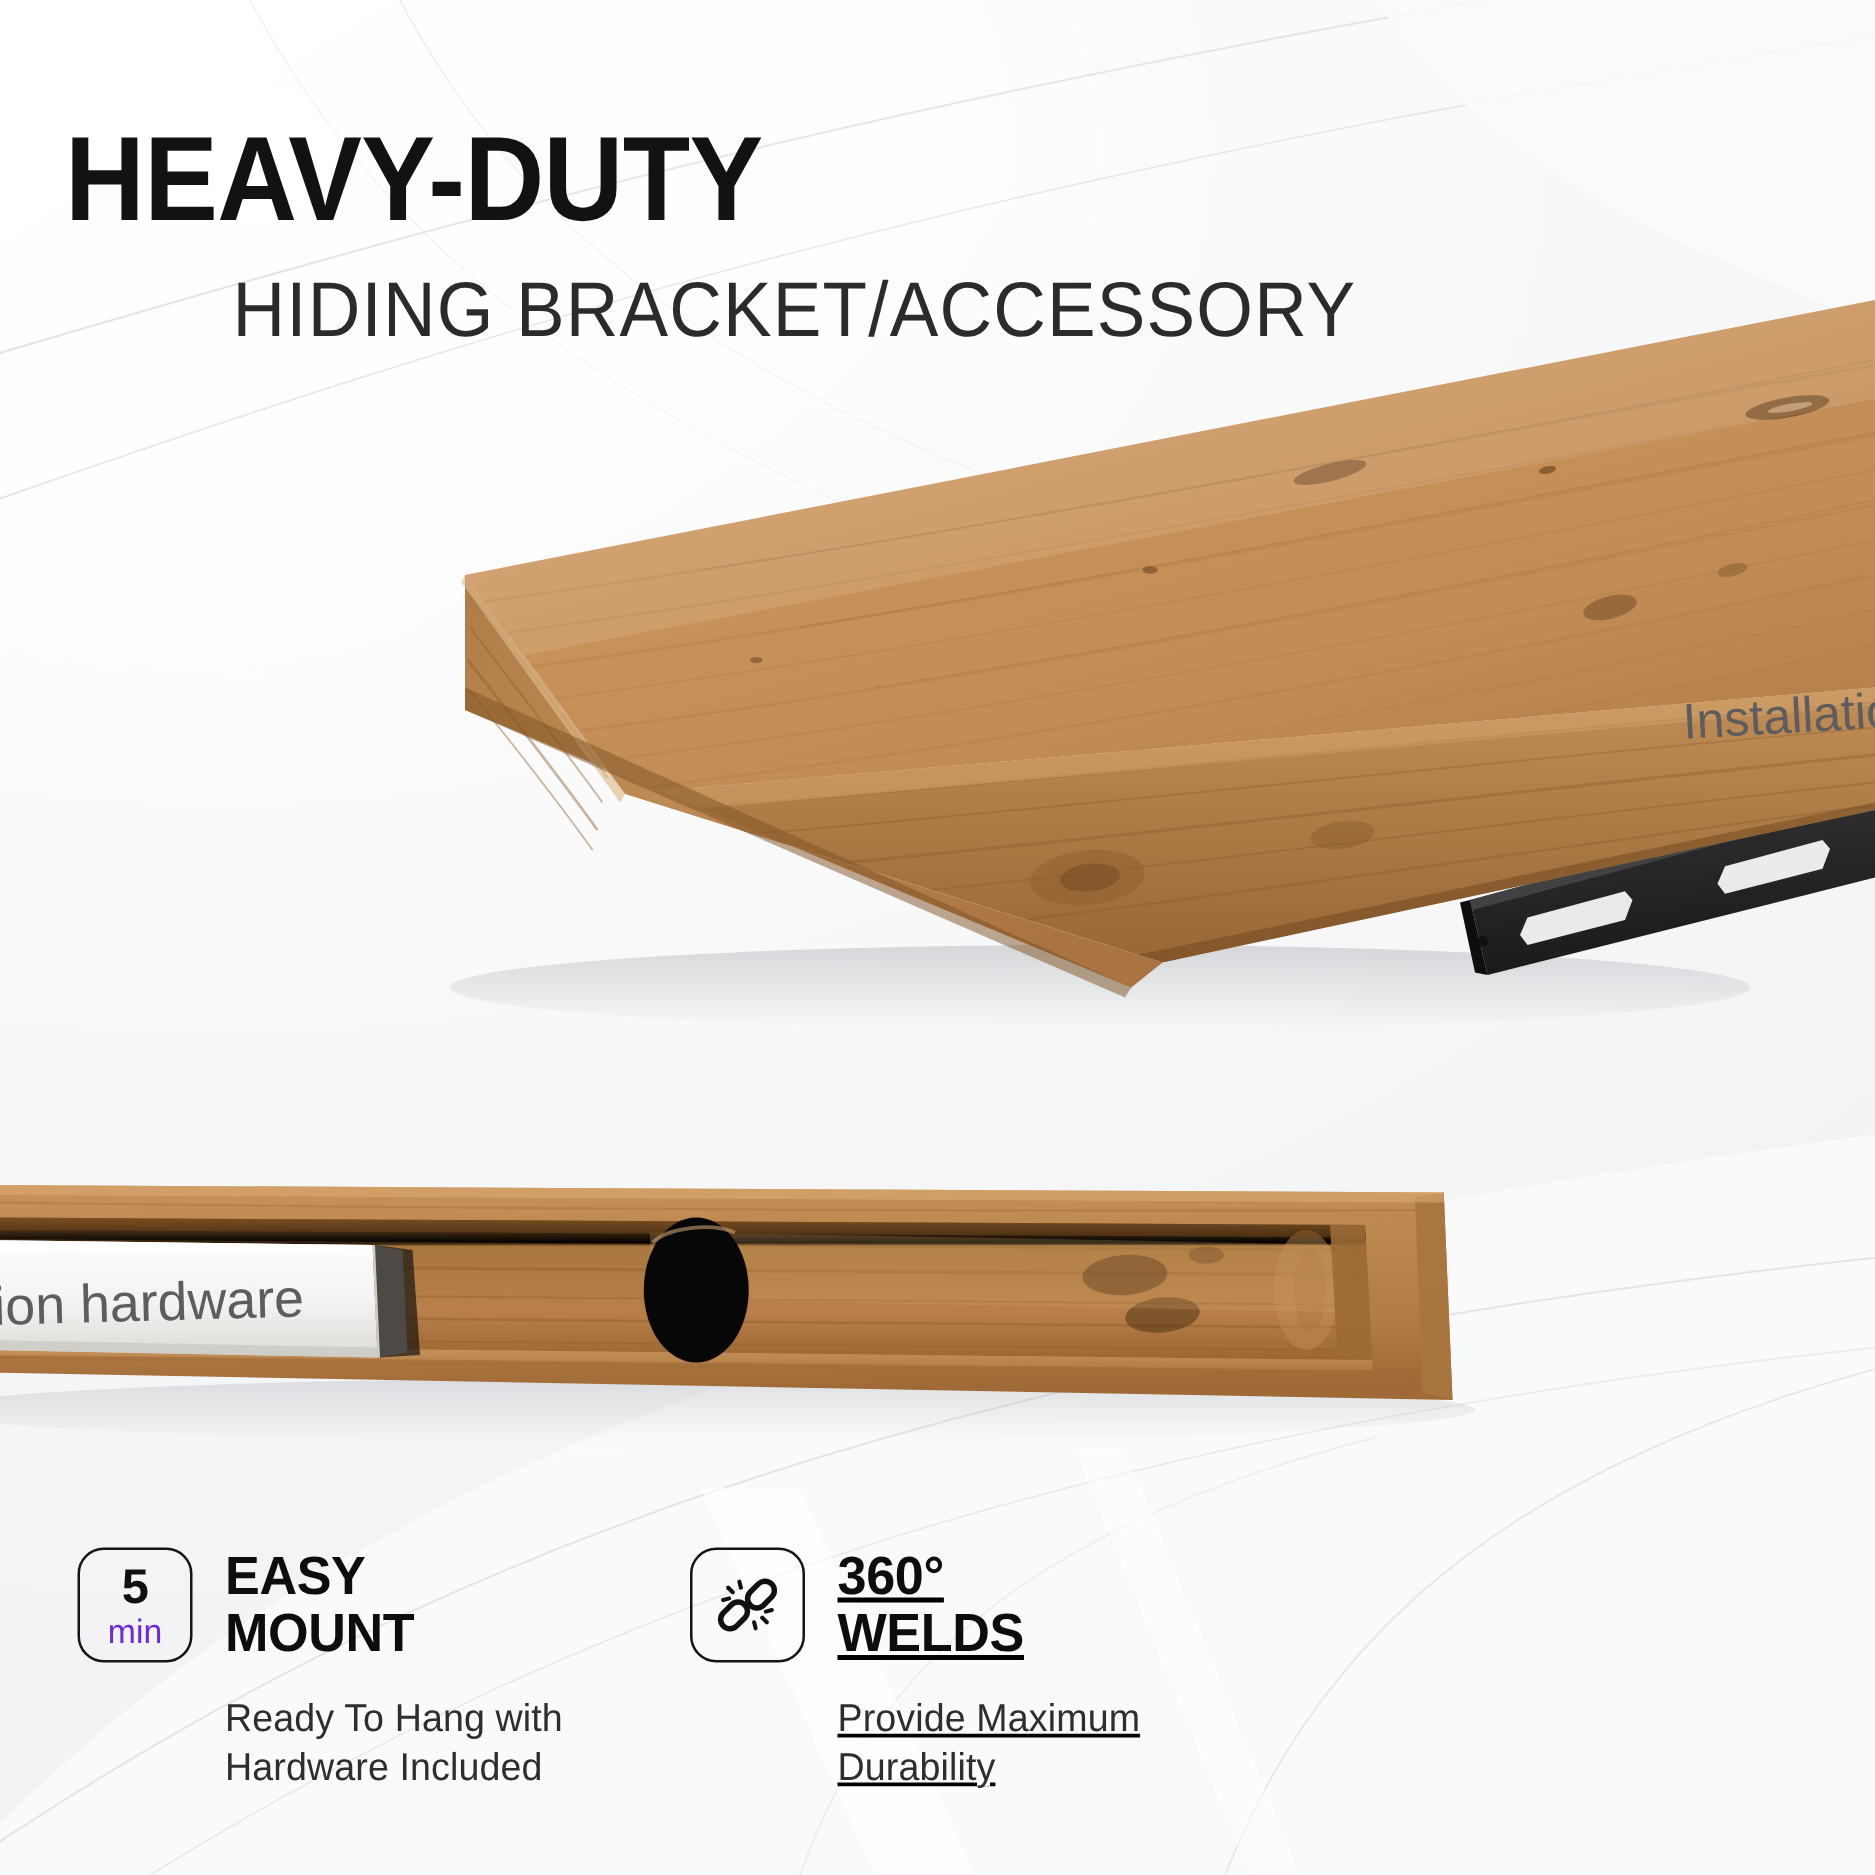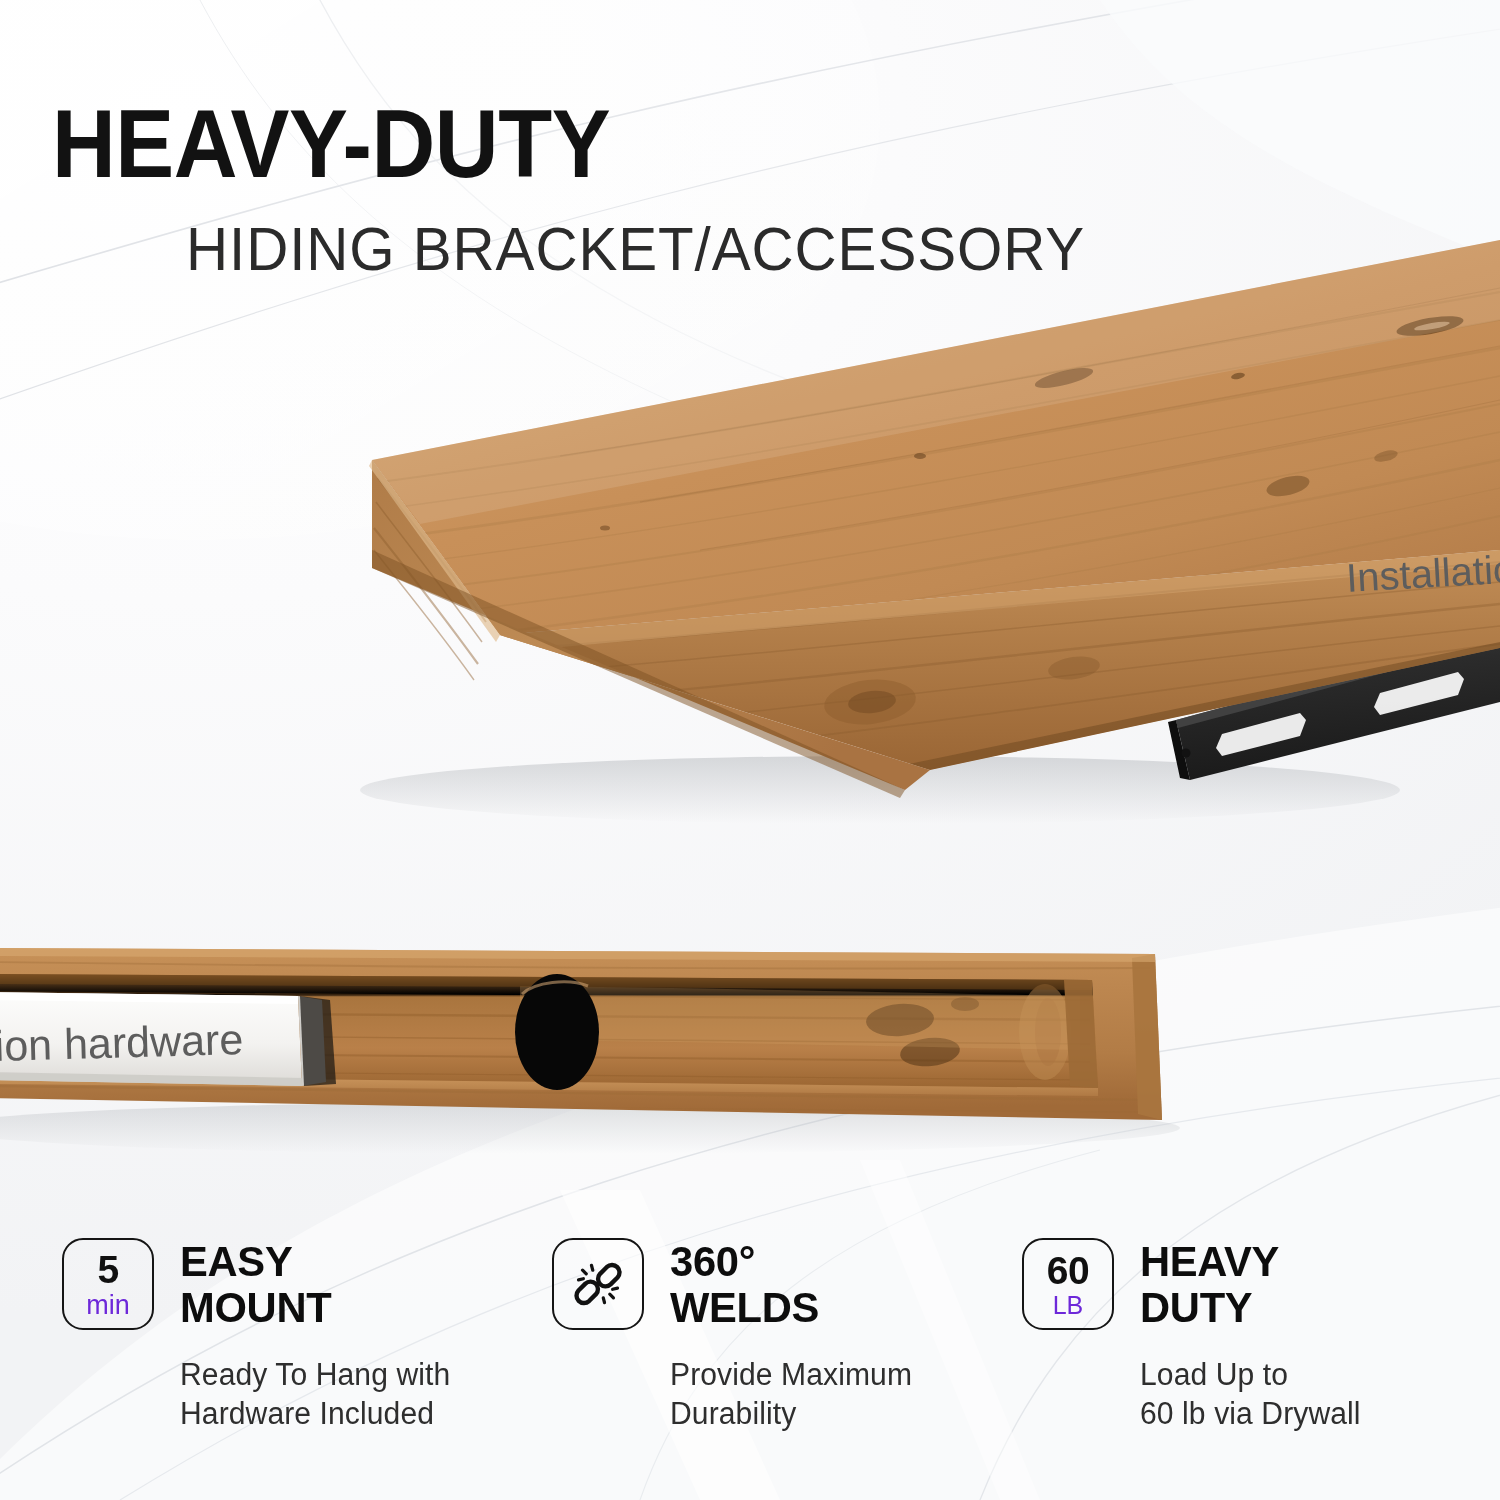--- a/index.html
+++ b/index.html
@@ -62,21 +62,21 @@
     transform:rotate(-1.6deg); transform-origin:left top;
   }
 
   
   .features{
     position:absolute; left:0; top:1238px; width:1500px; height:210px; z-index:7;
     display:flex; padding:0 62px; gap:0;
   }
   .feature{ flex:0 0 auto; display:block; position:relative; }
   .feature.f1{ width:490px; }
-  .feature.f2{ width:470px; }
+  .feature.f2{ width:470px;text-decoration:underline; }
   .feature.f3{ width:420px; }
 
   .feature-head{ display:flex; align-items:flex-start; gap:26px; }
 
   .badge{
     flex:0 0 auto;
     width:92px; height:92px; border:2.6px solid #151515; border-radius:21px;
     display:flex; flex-direction:column; align-items:center; justify-content:center;
     background:transparent; line-height:1;
   }
@@ -432,26 +432,14 @@
           </g>
         </svg>
       </div>
       <div class="feature-title">360°
 WELDS</div>
     </div>
     <div class="feature-desc">Provide Maximum
 Durability</div>
   </div>
 
-  <div class="feature f3">
-    <div class="feature-head">
-      <div class="badge">
-        <span class="badge-num">60</span>
-        <span class="badge-unit small">LB</span>
-      </div>
-      <div class="feature-title">HEAVY
-DUTY</div>
-    </div>
-    <div class="feature-desc">Load Up to
-60 lb via Drywall</div>
-  </div>
 
 </div>
 
 </body></html>

